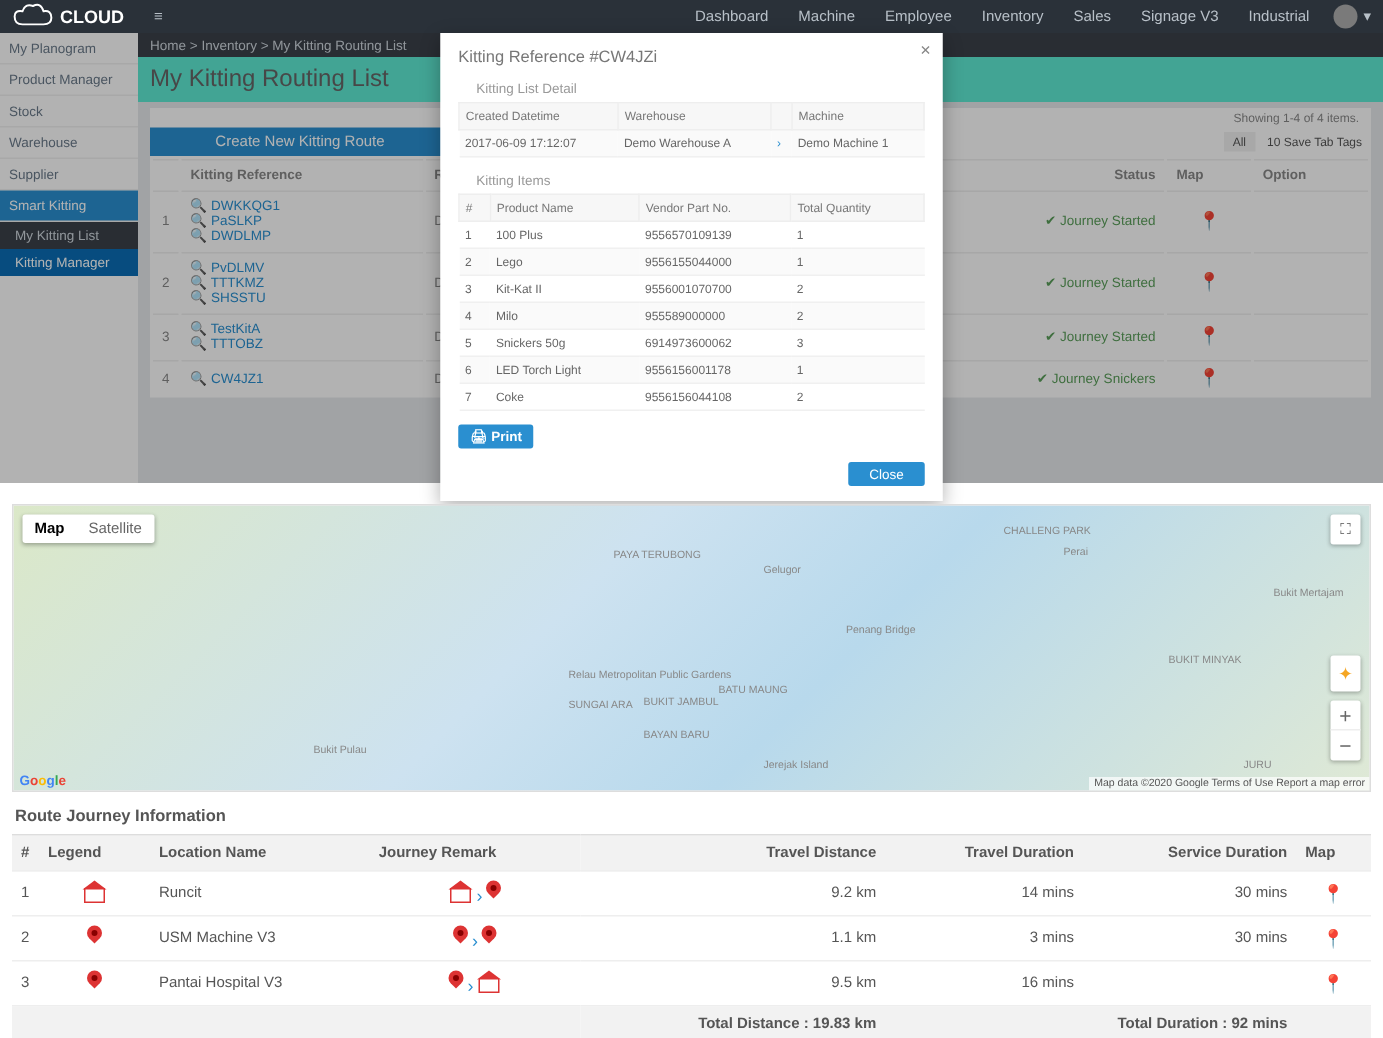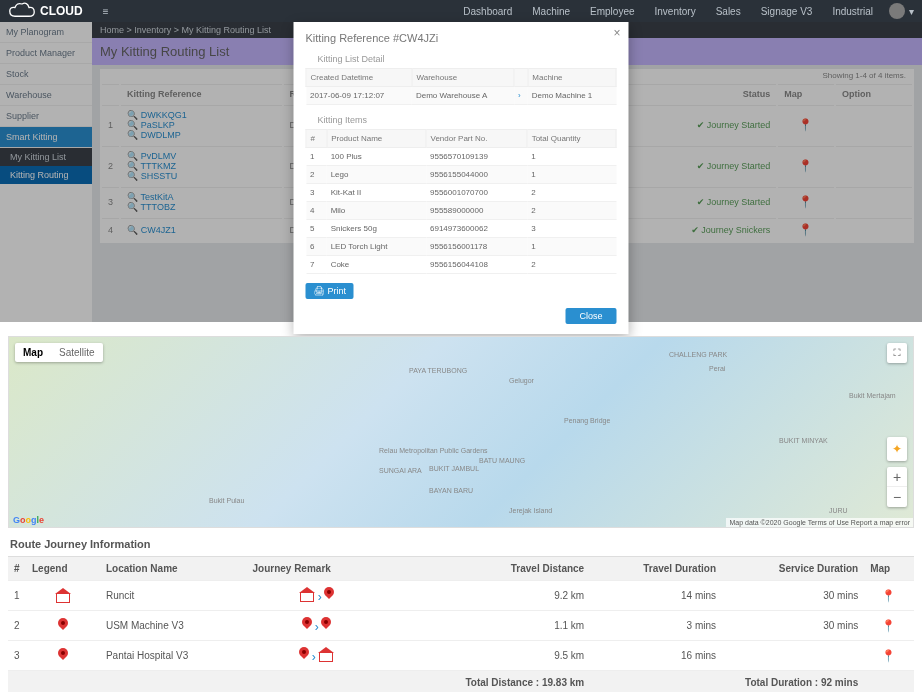--- a/index.html
+++ b/index.html
@@ -18,36 +18,36 @@
 .app-behind { position: absolute; inset: 0; display: flex; filter: brightness(0.7); }
 .sidebar { width: 92px; background: #fff; font-size: 9px; color: #6a7a8a; }
 .side-brand { background: #fff; padding: 4px; text-align: center; color: #d24; font-weight: bold; font-size: 11px; }
 .side-item { padding: 5px 6px; border-bottom: 1px solid #f0f0f0; cursor: pointer; }
 .side-item.active { background: #2a8fd0; color: #fff; }
 .side-sub { padding: 4px 10px; background: #3a4049; color: #cfd6dd; font-size: 9px; }
 .side-sub.sel { background: #0a6db5; color: #fff; }
 
 .behind-main { flex: 1; background: #e6e9ec; }
 .breadcrumb { background: #3a4049; color: #cfd6dd; padding: 3px 8px; font-size: 9px; }
-.page-title-behind { background: #c4b5fd; padding: 6px 8px; font-size: 13px; color: #666; }
+.page-title-behind { background: #5eead4; padding: 6px 8px; font-size: 16px; color: #666; }
 .behind-card { background: #fff; margin: 4px 8px; }
 .btn-blue { background: #2a8fd0; color: #fff; padding: 4px 10px; text-align: center; font-size: 10px; }
 .behind-table { width: 100%; font-size: 9px; }
 .behind-table th, .behind-table td { padding: 4px 6px; text-align: left; color: #888; border-top: 1px solid #eee; }
 
 
 .modal { position: absolute; top: 0; left: 50%; transform: translateX(-50%); width: 335px; background: #fff; box-shadow: 0 4px 12px rgba(0,0,0,0.3); font-size: 9px; color: #666; }
 .modal-close { position: absolute; top: 4px; right: 8px; font-size: 12px; color: #888; cursor: pointer; }
 .modal-title { padding: 10px 12px 6px; font-size: 11px; color: #777; }
 .modal-section-h { padding: 4px 24px; font-size: 9px; color: #999; }
 .modal table { width: calc(100% - 24px); margin: 0 12px 6px; border-collapse: collapse; font-size: 8px; }
 .modal th { background: #f7f7f7; padding: 4px; text-align: left; font-weight: normal; color: #777; border: 1px solid #eee; }
 .modal td { padding: 4px; border-bottom: 1px solid #f0f0f0; }
 .modal tr:nth-child(even) td { background: #fafafa; }
-.btn-print { background: #2a8fd0; color: #fff; padding: 3px 8px; font-size: 9px; border-radius: 2px; cursor: pointer; }
+.btn-print { background: #2a8fd0; color: #fff; padding: 3px 8px; font-size: 9px; border-radius: 2px; cursor: pointer; font-weight: bold; }
 .btn-close { background: #2a8fd0; color: #fff; padding: 3px 14px; font-size: 9px; border-radius: 2px; cursor: pointer; margin-left: auto; }
 
 
 .map-wrap { position: relative; width: calc(100% - 16px); margin: 14px 8px 4px; height: 192px; border: 1px solid #ddd; background: linear-gradient(135deg, #dbe8c8 0%, #cde2f0 40%, #b8d9ec 60%, #dfe9d5 100%); overflow: hidden; }
 .map-type { position: absolute; top: 6px; left: 6px; background: #fff; border-radius: 2px; box-shadow: 0 1px 3px rgba(0,0,0,0.3); display: flex; font-size: 10px; }
 .map-type span { padding: 4px 8px; cursor: pointer; }
 .map-type span.active { font-weight: bold; color: #000; }
 .map-type span.inactive { color: #666; }
 .map-fs { position: absolute; top: 6px; right: 6px; width: 20px; height: 20px; background: #fff; border-radius: 2px; box-shadow: 0 1px 3px rgba(0,0,0,0.3); display: flex; align-items: center; justify-content: center; cursor: pointer; font-size: 10px; }
 .map-zoom { position: absolute; bottom: 20px; right: 6px; width: 20px; background: #fff; border-radius: 2px; box-shadow: 0 1px 3px rgba(0,0,0,0.3); }
@@ -111,28 +111,34 @@
 
   <div class="app-behind">
     <div class="sidebar">
       <div class="side-item">My Planogram</div>
       <div class="side-item">Product Manager</div>
       <div class="side-item">Stock</div>
       <div class="side-item">Warehouse</div>
       <div class="side-item">Supplier</div>
       <div class="side-item active">Smart Kitting</div>
       <div class="side-sub">My Kitting List</div>
-      <div class="side-sub sel">Kitting Routing</div>
+      <div class="side-sub sel">Kitting Manager</div>
     </div>
     <div class="behind-main">
       <div class="breadcrumb">Home  &gt;  Inventory  &gt;  My Kitting Routing List</div>
       <div class="page-title-behind">My Kitting Routing List</div>
       <div class="behind-card">
         <div style="display:flex;justify-content:flex-end;padding:2px 8px;gap:8px;font-size:8px;color:#888;">
           <span>Showing 1-4 of 4 items.</span>
+        </div>
+        <div style="display:flex;align-items:center;">
+          <div class="btn-blue" style="flex:0 0 200px;">Create New Kitting Route</div>
+          <div style="flex:1"></div>
+          <span style="background:#f0f0f0;padding:2px 6px;margin:2px;font-size:8px;">All</span>
+          <span style="font-size:8px;padding:2px 6px;">10 Save Tab Tags</span>
         </div>
         <table class="behind-table">
           <tbody>
               <tr>
             <th style="width:12px;"></th>
             <th>Kitting Reference</th>
             <th>Routing Details</th>
             <th style="text-align:right;">Status</th>
             <th>Map</th>
             <th>Option</th>

